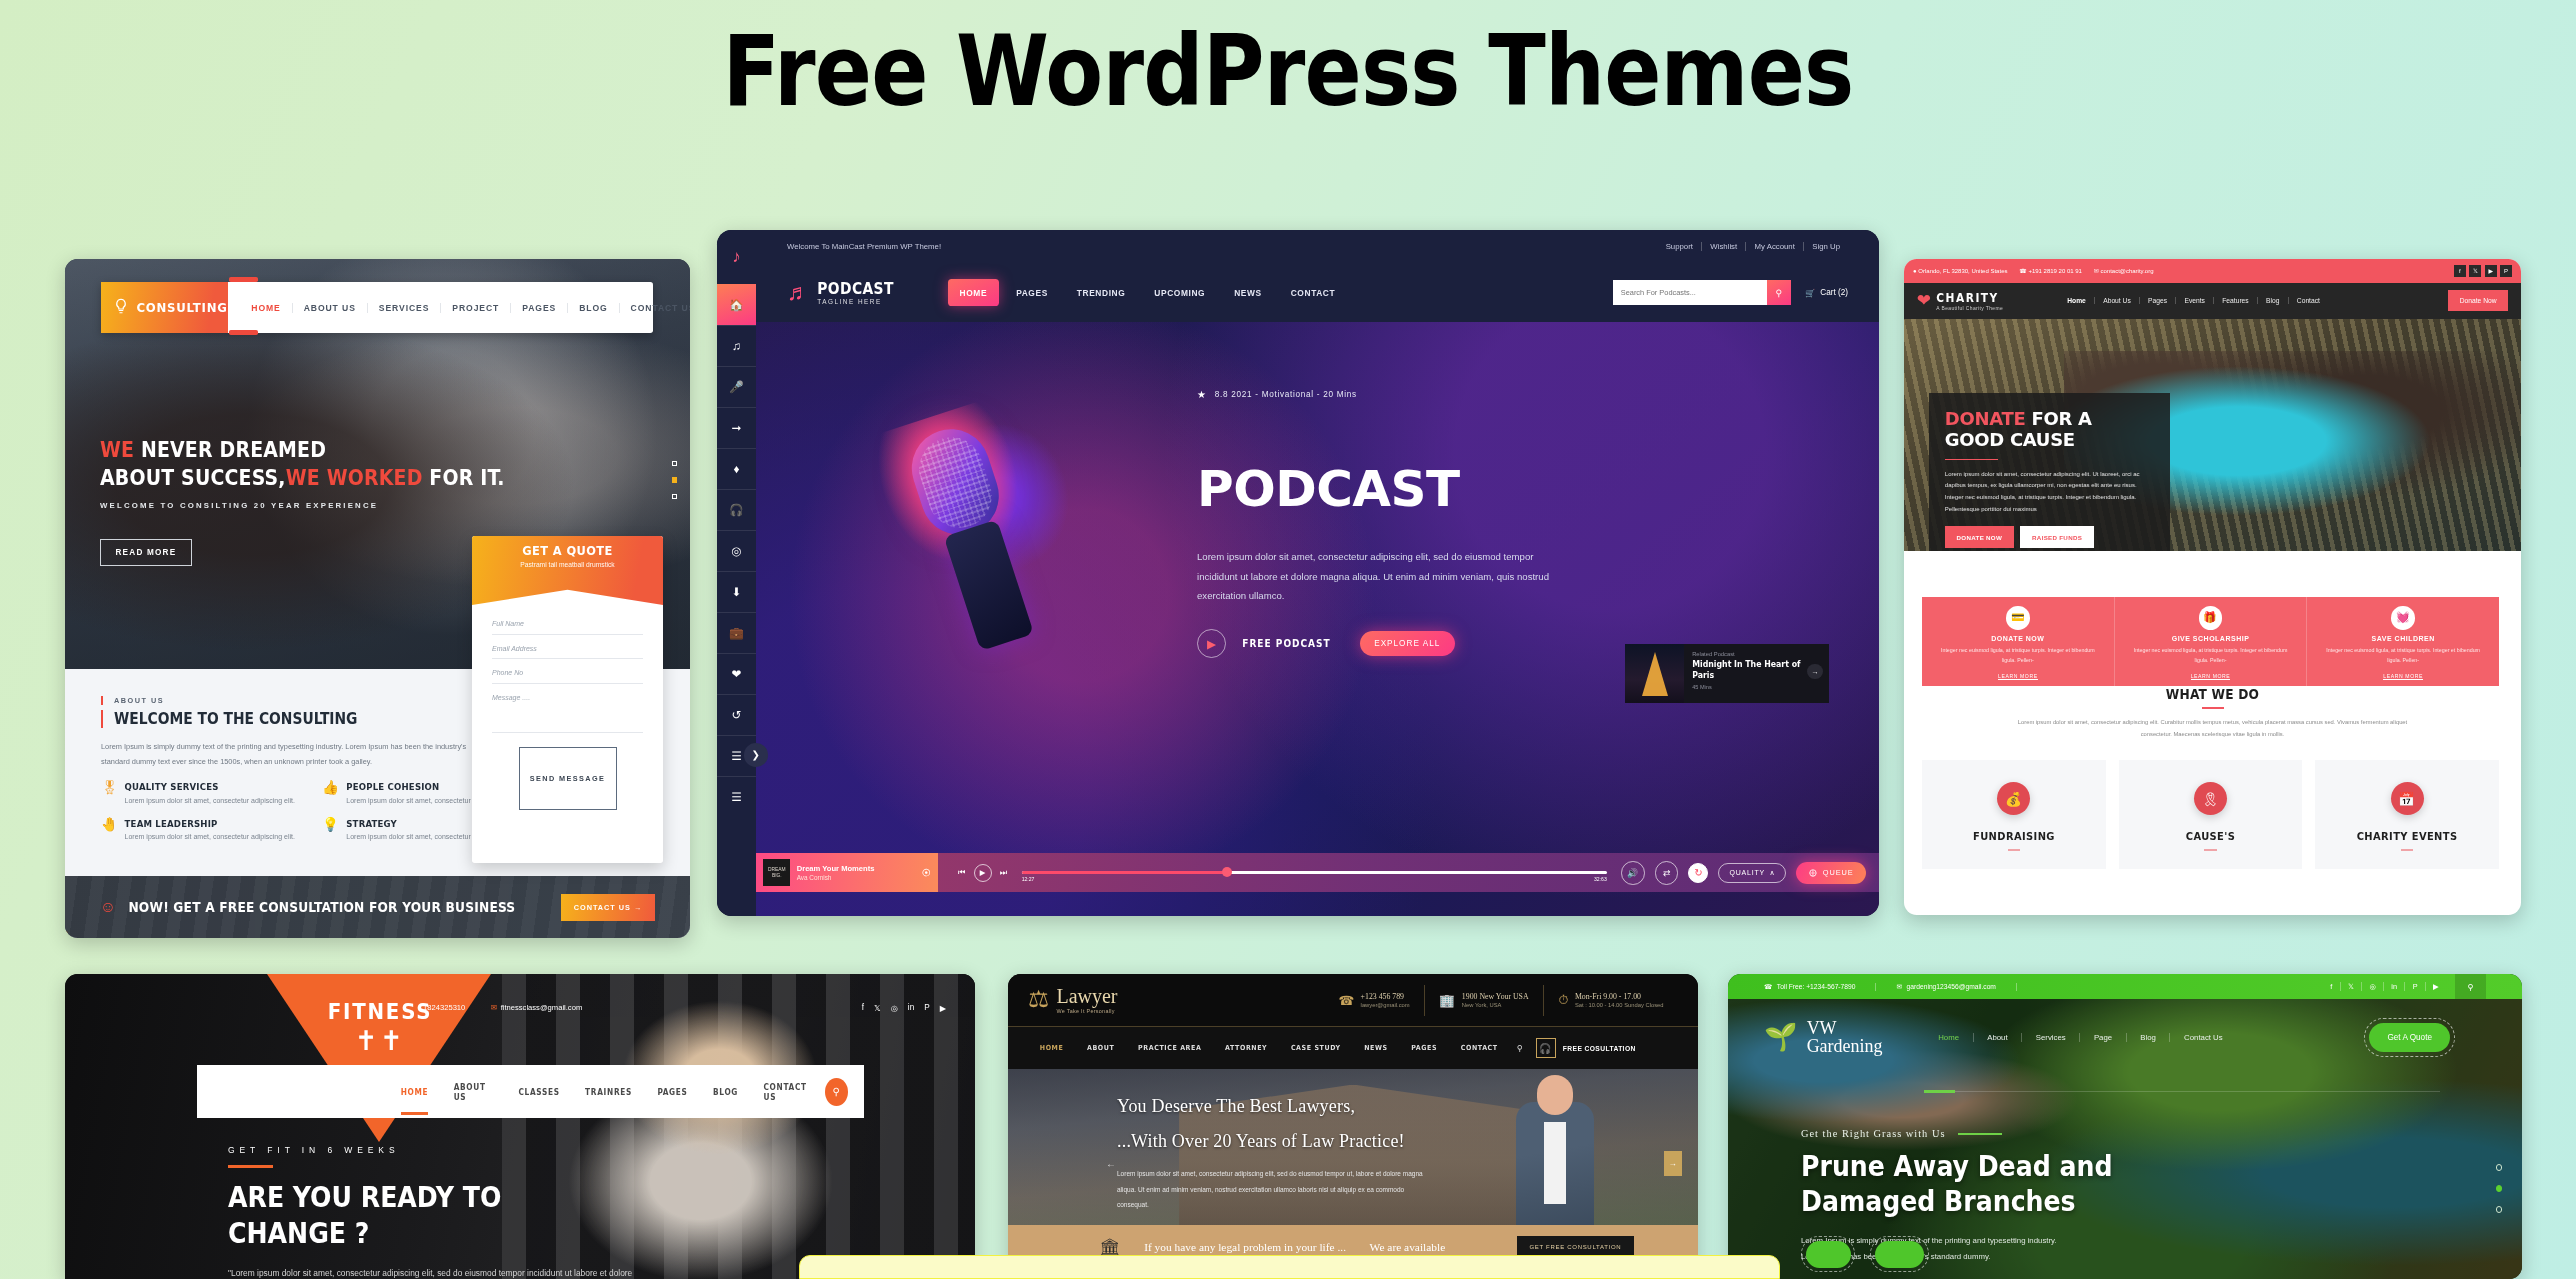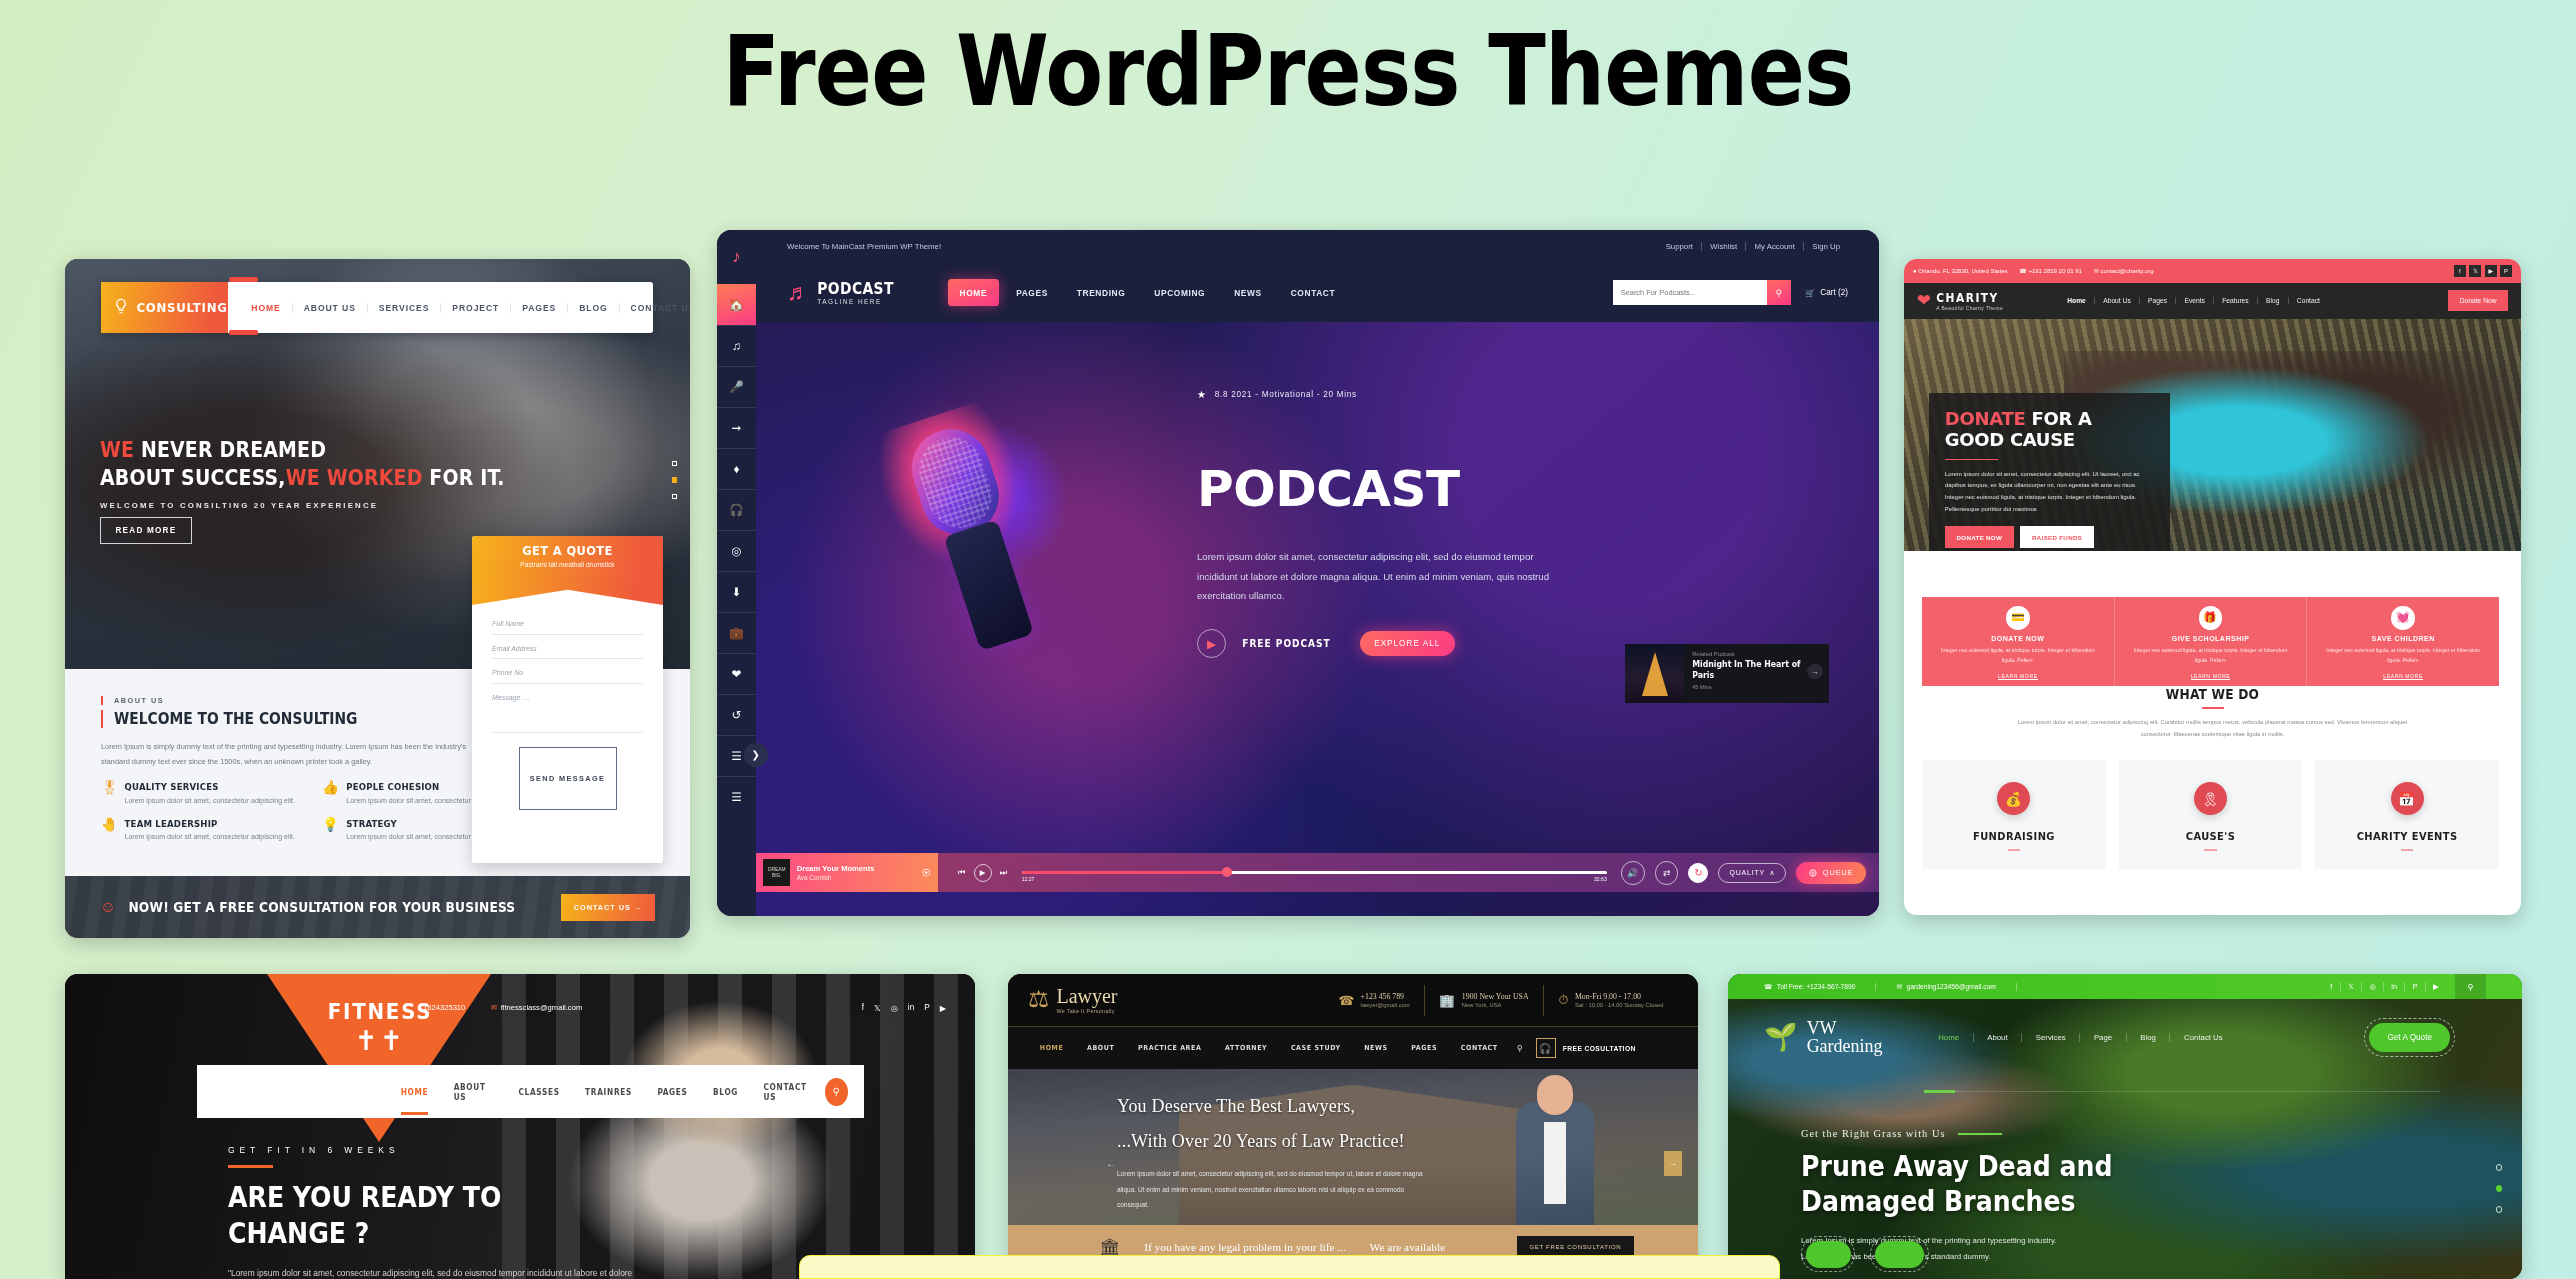--- a/index.html
+++ b/index.html
@@ -60,21 +60,21 @@
     padding:0 11px; border-right:0.9px solid #e3e6ea; white-space:nowrap;}
   .cons-menu a:last-of-type{border-right:none;}
   .cons-menu a.active{ color:#ef4a3d; }
   .cons-activebar{position:absolute; left:164px; top:18px; width:29px; height:4.5px; background:#ef4a3d; border-radius:1.8px; z-index:5;}
   .cons-activebar.b2{ top:71px;}
 
   .cons-head{ position:absolute; left:35px; top:178px; z-index:3; }
   .cons-h1{ font-family:"DejaVu Sans Condensed","Liberation Sans",sans-serif; font-weight:700; font-size:21px; color:#fff; letter-spacing:0.2px; line-height:1.32;}
   .cons-h1 .r{ color:#ef4a3d; }
   .cons-sub{ margin-top:8.2px; font-size:7.8px; letter-spacing:2.2px; color:#e4e7ea; font-weight:600;}
-  .cons-readmore{ margin-top:7px; display:inline-block; border:0.9px solid #cfd4da; color:#fff; font-size:8.2px;
+  .cons-readmore{ margin-top:29px; display:inline-block; border:0.9px solid #cfd4da; color:#fff; font-size:8.2px;
     letter-spacing:1.2px; font-weight:700; padding:8.2px 14.5px;}
   .cons-dots{ position:absolute; right:12.7px; top:202px; z-index:3; display:flex; flex-direction:column; gap:11px;}
   .cons-dots span{ width:5.4px; height:5.4px; border:0.9px solid #fff; display:block;}
   .cons-dots span.on{ background:#f6b21b; border-color:#f6b21b;}
   .cons-info{ position:absolute; left:35px; bottom:35px; z-index:3; display:flex; align-items:center; gap:23.6px;
     font-size:7.6px; color:#eceff2; border-top:0.9px solid rgba(255,255,255,.22); padding-top:12.7px; width:545px;}
   .cons-info i{ color:#ef4a3d; font-style:normal; margin-right:3.6px; }
   .cons-info .sep{ width:0.9px; height:11px; background:rgba(255,255,255,.28);}
   .cons-wave{ position:absolute; left:0; bottom:-1.8px; width:100%; height:23.6px; z-index:3; }
 

